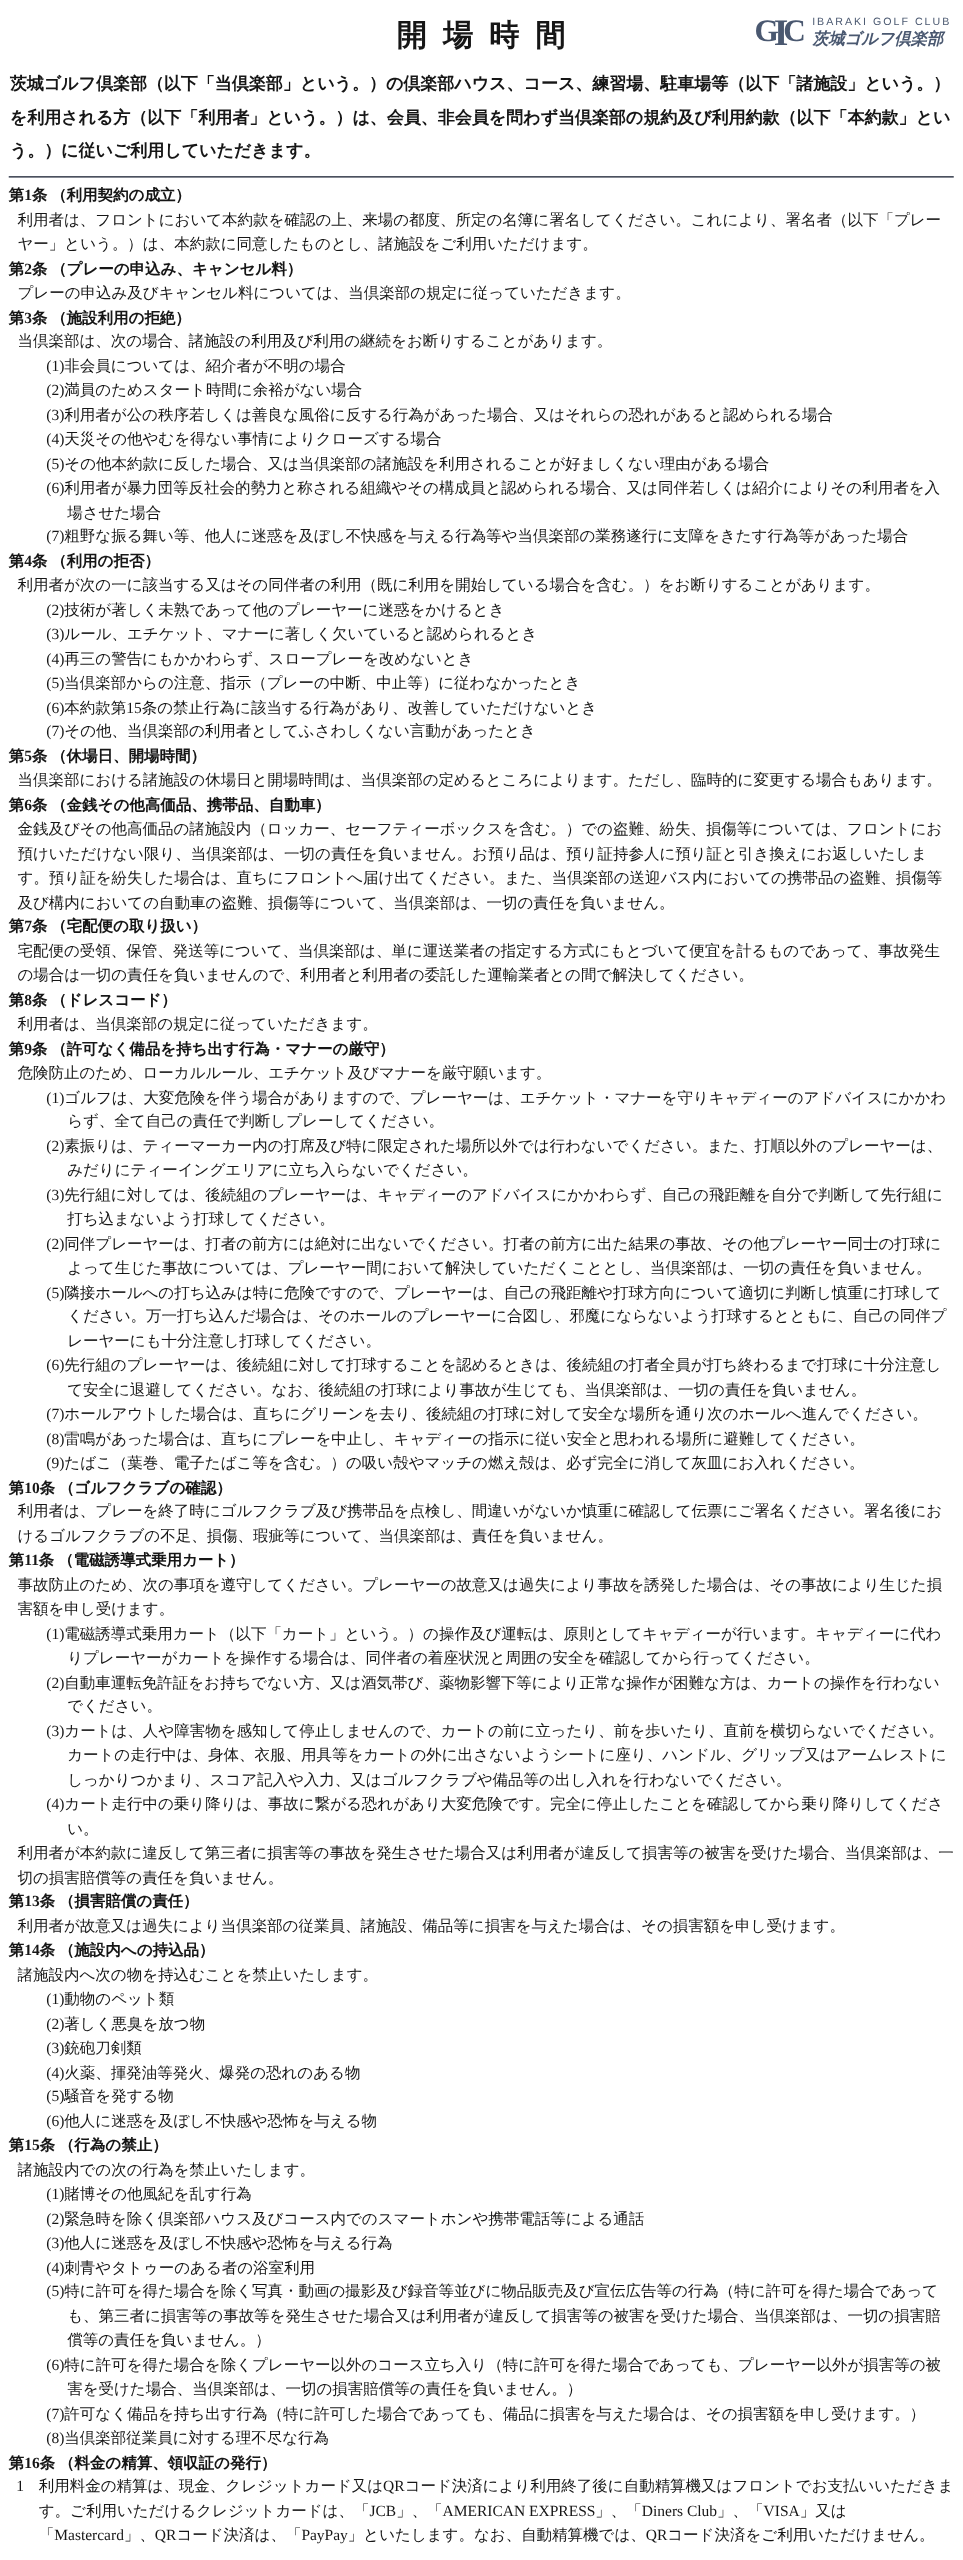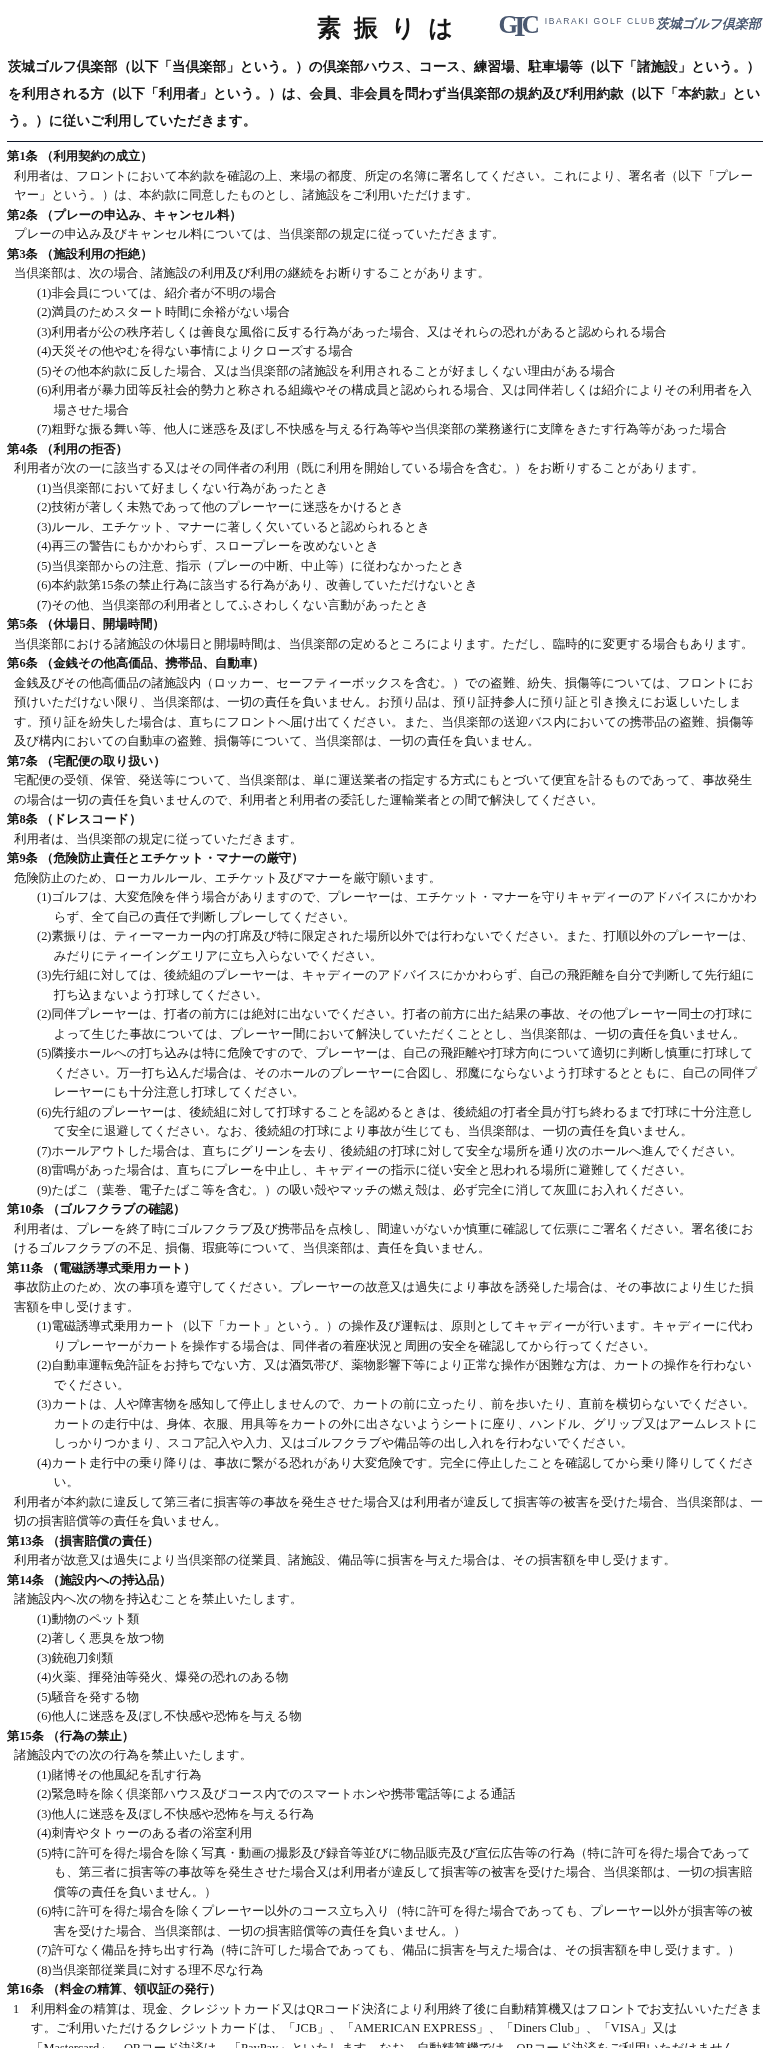--- a/index.html
+++ b/index.html
@@ -50,21 +50,21 @@
     align-items: center;
   }
   .mono-i {
     font-size: 30px;
     margin: 0 -4px;
     position: relative;
     top: 1px;
   }
   .logo-text {
     display: flex;
-    flex-direction: row;
+    flex-direction: column;
     line-height: 1.25;
   }
   .logo-en {
     font-family: "Liberation Sans", "DejaVu Sans", sans-serif;
     font-size: 8.5px;
     letter-spacing: 1.6px;
     white-space: nowrap;
   }
   .logo-ja {
     font-family: "Liberation Sans", "DejaVu Sans", sans-serif;
@@ -108,21 +108,21 @@
   .num-item .num {
     flex: 0 0 18px;
   }
 </style>
 </head>
 <body>
 
 <div class="page">
 
   <div class="header-row">
-    <div class="doc-title">素振りは</div>
+    <div class="doc-title">開場時間</div>
     <div class="logo">
       <div class="logo-mono">
           <span class="mono-g">G</span>
           <span class="mono-i">I</span>
           <span class="mono-c">C</span>
         </div>
       <div class="logo-text">
         <span class="logo-en">IBARAKI GOLF CLUB</span>
         <span class="logo-ja">茨城ゴルフ倶楽部</span>
       </div>
@@ -140,36 +140,35 @@
       <div class="para">当倶楽部は、次の場合、諸施設の利用及び利用の継続をお断りすることがあります。</div>
       <div class="item">(1)非会員については、紹介者が不明の場合</div>
       <div class="item">(2)満員のためスタート時間に余裕がない場合</div>
       <div class="item">(3)利用者が公の秩序若しくは善良な風俗に反する行為があった場合、又はそれらの恐れがあると認められる場合</div>
       <div class="item">(4)天災その他やむを得ない事情によりクローズする場合</div>
       <div class="item">(5)その他本約款に反した場合、又は当倶楽部の諸施設を利用されることが好ましくない理由がある場合</div>
       <div class="item">(6)利用者が暴力団等反社会的勢力と称される組織やその構成員と認められる場合、又は同伴若しくは紹介によりその利用者を入場させた場合</div>
       <div class="item">(7)粗野な振る舞い等、他人に迷惑を及ぼし不快感を与える行為等や当倶楽部の業務遂行に支障をきたす行為等があった場合</div>
       <div class="article-heading">第4条 （利用の拒否）</div>
       <div class="para">利用者が次の一に該当する又はその同伴者の利用（既に利用を開始している場合を含む。）をお断りすることがあります。</div>
-      <div class="item">(1)当倶楽部において好ましくない行為があったとき</div>
       <div class="item">(2)技術が著しく未熟であって他のプレーヤーに迷惑をかけるとき</div>
       <div class="item">(3)ルール、エチケット、マナーに著しく欠いていると認められるとき</div>
       <div class="item">(4)再三の警告にもかかわらず、スロープレーを改めないとき</div>
       <div class="item">(5)当倶楽部からの注意、指示（プレーの中断、中止等）に従わなかったとき</div>
       <div class="item">(6)本約款第15条の禁止行為に該当する行為があり、改善していただけないとき</div>
       <div class="item">(7)その他、当倶楽部の利用者としてふさわしくない言動があったとき</div>
       <div class="article-heading">第5条 （休場日、開場時間）</div>
       <div class="para">当倶楽部における諸施設の休場日と開場時間は、当倶楽部の定めるところによります。ただし、臨時的に変更する場合もあります。</div>
       <div class="article-heading">第6条 （金銭その他高価品、携帯品、自動車）</div>
       <div class="para">金銭及びその他高価品の諸施設内（ロッカー、セーフティーボックスを含む。）での盗難、紛失、損傷等については、フロントにお預けいただけない限り、当倶楽部は、一切の責任を負いません。お預り品は、預り証持参人に預り証と引き換えにお返しいたします。預り証を紛失した場合は、直ちにフロントへ届け出てください。また、当倶楽部の送迎バス内においての携帯品の盗難、損傷等及び構内においての自動車の盗難、損傷等について、当倶楽部は、一切の責任を負いません。</div>
       <div class="article-heading">第7条 （宅配便の取り扱い）</div>
       <div class="para">宅配便の受領、保管、発送等について、当倶楽部は、単に運送業者の指定する方式にもとづいて便宜を計るものであって、事故発生の場合は一切の責任を負いませんので、利用者と利用者の委託した運輸業者との間で解決してください。</div>
       <div class="article-heading">第8条 （ドレスコード）</div>
       <div class="para">利用者は、当倶楽部の規定に従っていただきます。</div>
-      <div class="article-heading">第9条 （危険防止責任とエチケット・マナーの厳守）</div>
+      <div class="article-heading">第9条 （許可なく備品を持ち出す行為・マナーの厳守）</div>
       <div class="para">危険防止のため、ローカルルール、エチケット及びマナーを厳守願います。</div>
       <div class="item">(1)ゴルフは、大変危険を伴う場合がありますので、プレーヤーは、エチケット・マナーを守りキャディーのアドバイスにかかわらず、全て自己の責任で判断しプレーしてください。</div>
       <div class="item">(2)素振りは、ティーマーカー内の打席及び特に限定された場所以外では行わないでください。また、打順以外のプレーヤーは、みだりにティーイングエリアに立ち入らないでください。</div>
       <div class="item">(3)先行組に対しては、後続組のプレーヤーは、キャディーのアドバイスにかかわらず、自己の飛距離を自分で判断して先行組に打ち込まないよう打球してください。</div>
       <div class="item">(2)同伴プレーヤーは、打者の前方には絶対に出ないでください。打者の前方に出た結果の事故、その他プレーヤー同士の打球によって生じた事故については、プレーヤー間において解決していただくこととし、当倶楽部は、一切の責任を負いません。</div>
       <div class="item">(5)隣接ホールへの打ち込みは特に危険ですので、プレーヤーは、自己の飛距離や打球方向について適切に判断し慎重に打球してください。万一打ち込んだ場合は、そのホールのプレーヤーに合図し、邪魔にならないよう打球するとともに、自己の同伴プレーヤーにも十分注意し打球してください。</div>
       <div class="item">(6)先行組のプレーヤーは、後続組に対して打球することを認めるときは、後続組の打者全員が打ち終わるまで打球に十分注意して安全に退避してください。なお、後続組の打球により事故が生じても、当倶楽部は、一切の責任を負いません。</div>
       <div class="item">(7)ホールアウトした場合は、直ちにグリーンを去り、後続組の打球に対して安全な場所を通り次のホールへ進んでください。</div>
       <div class="item">(8)雷鳴があった場合は、直ちにプレーを中止し、キャディーの指示に従い安全と思われる場所に避難してください。</div>
       <div class="item">(9)たばこ（葉巻、電子たばこ等を含む。）の吸い殻やマッチの燃え殻は、必ず完全に消して灰皿にお入れください。</div>

